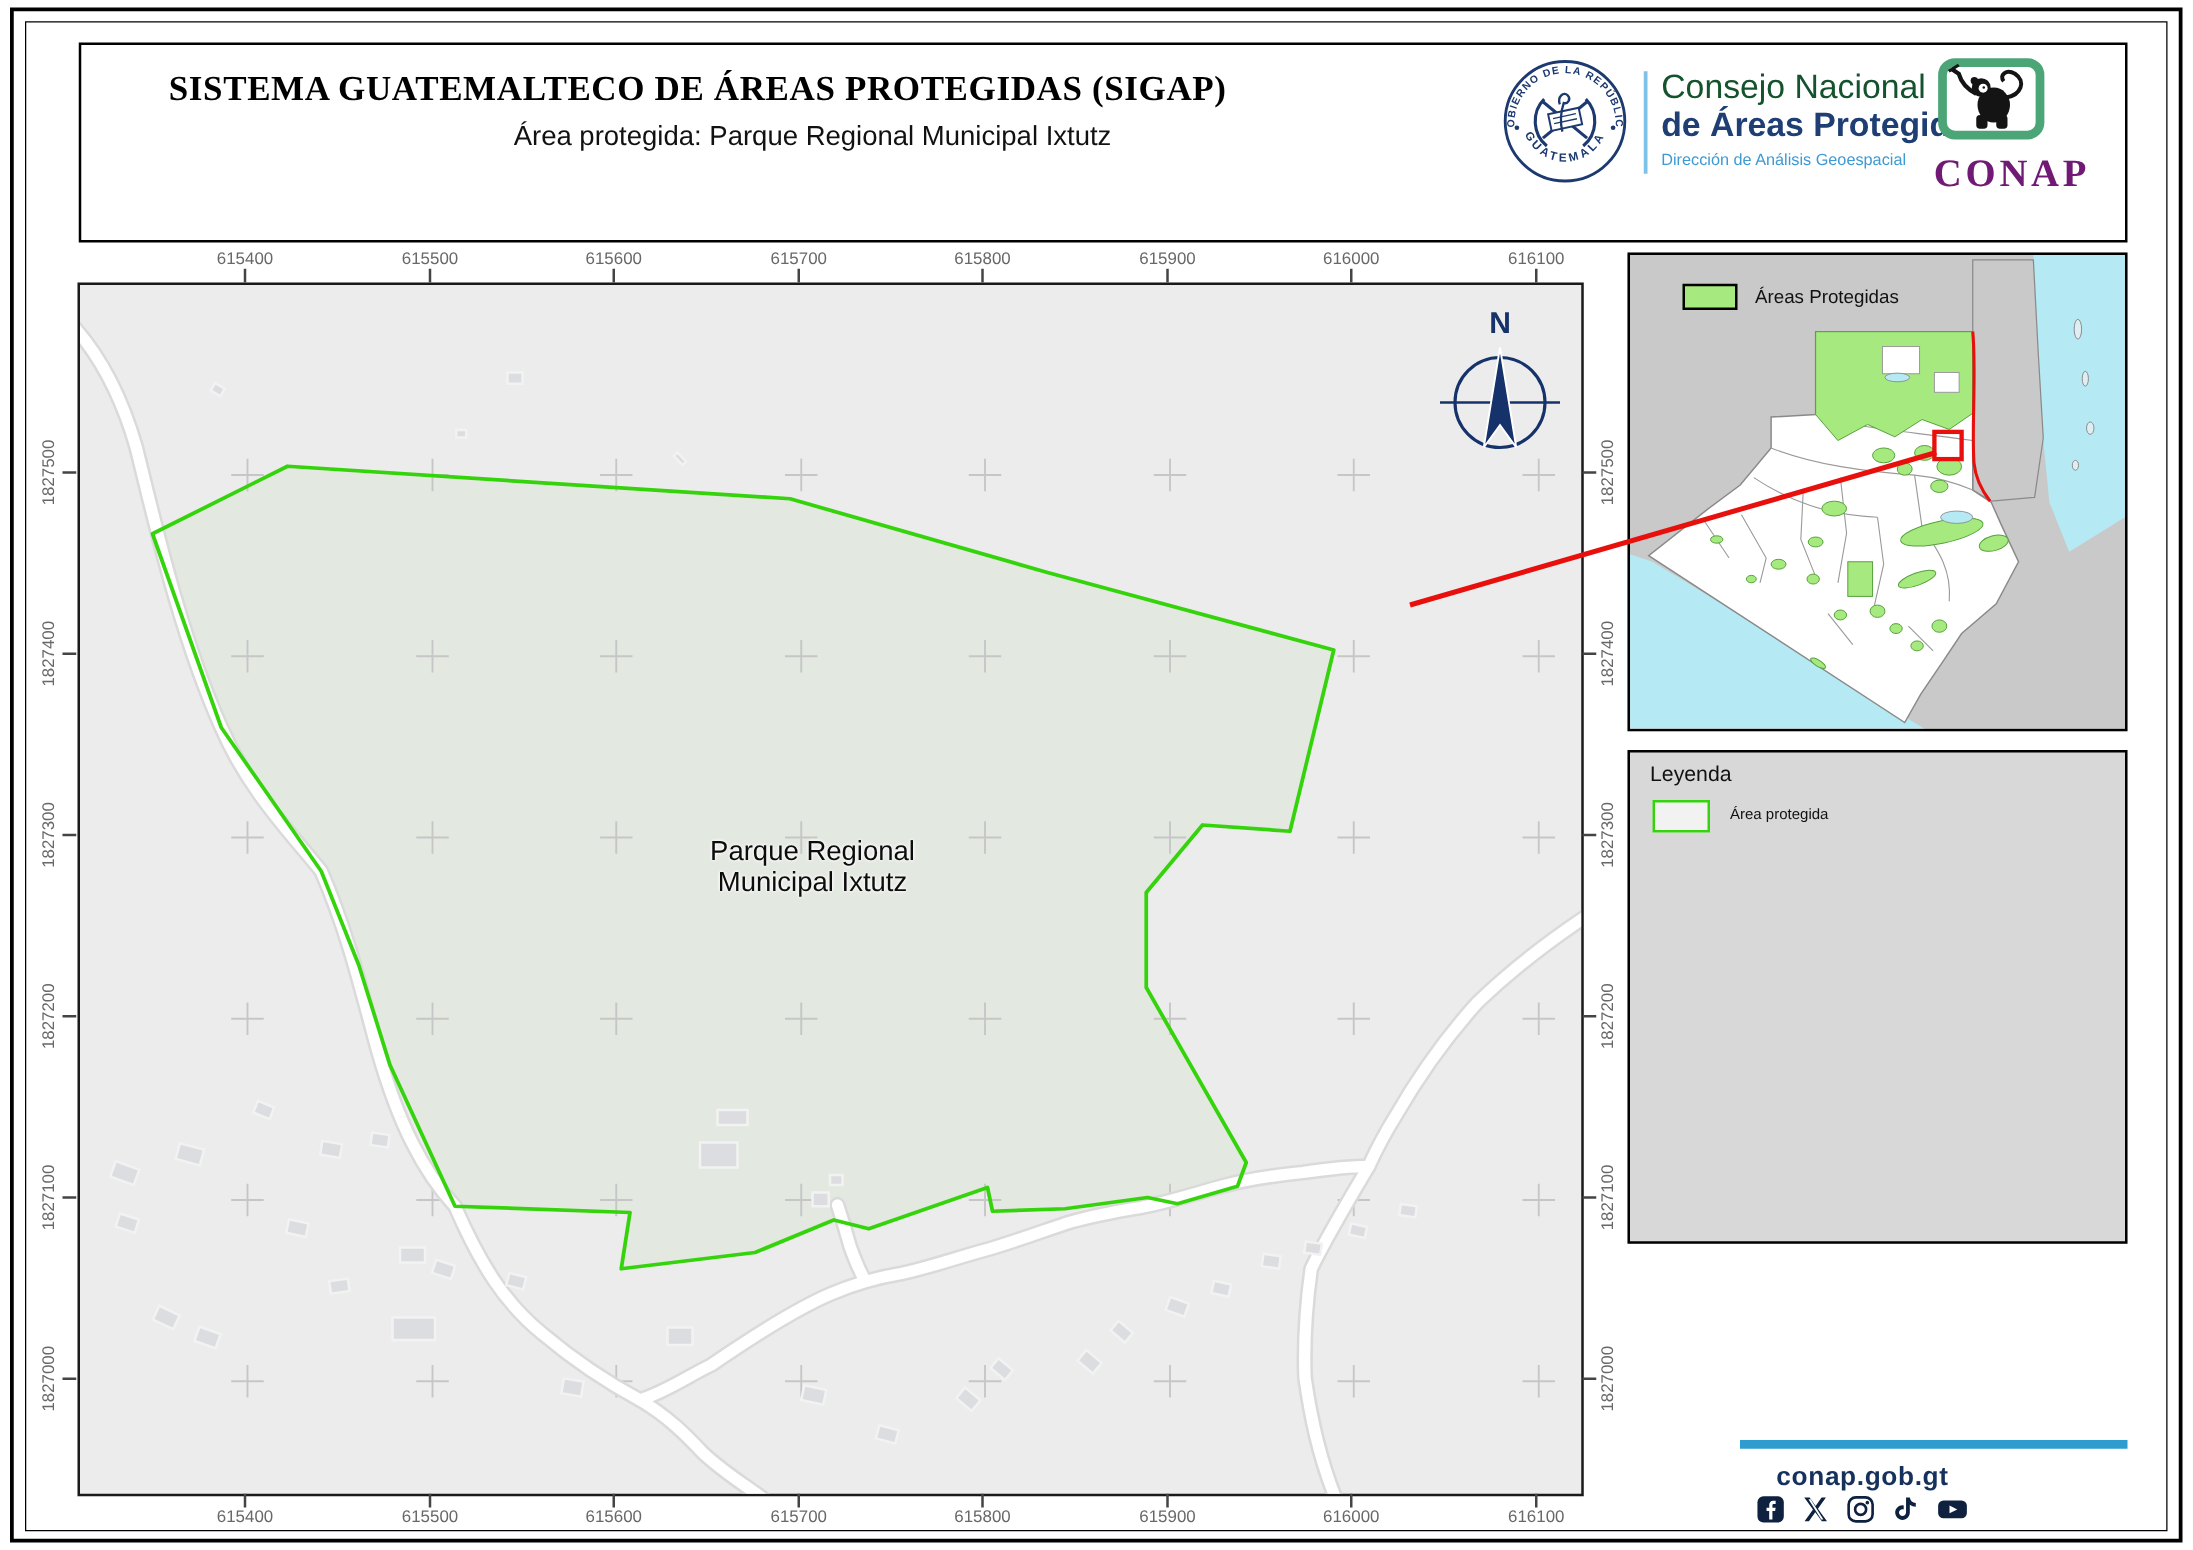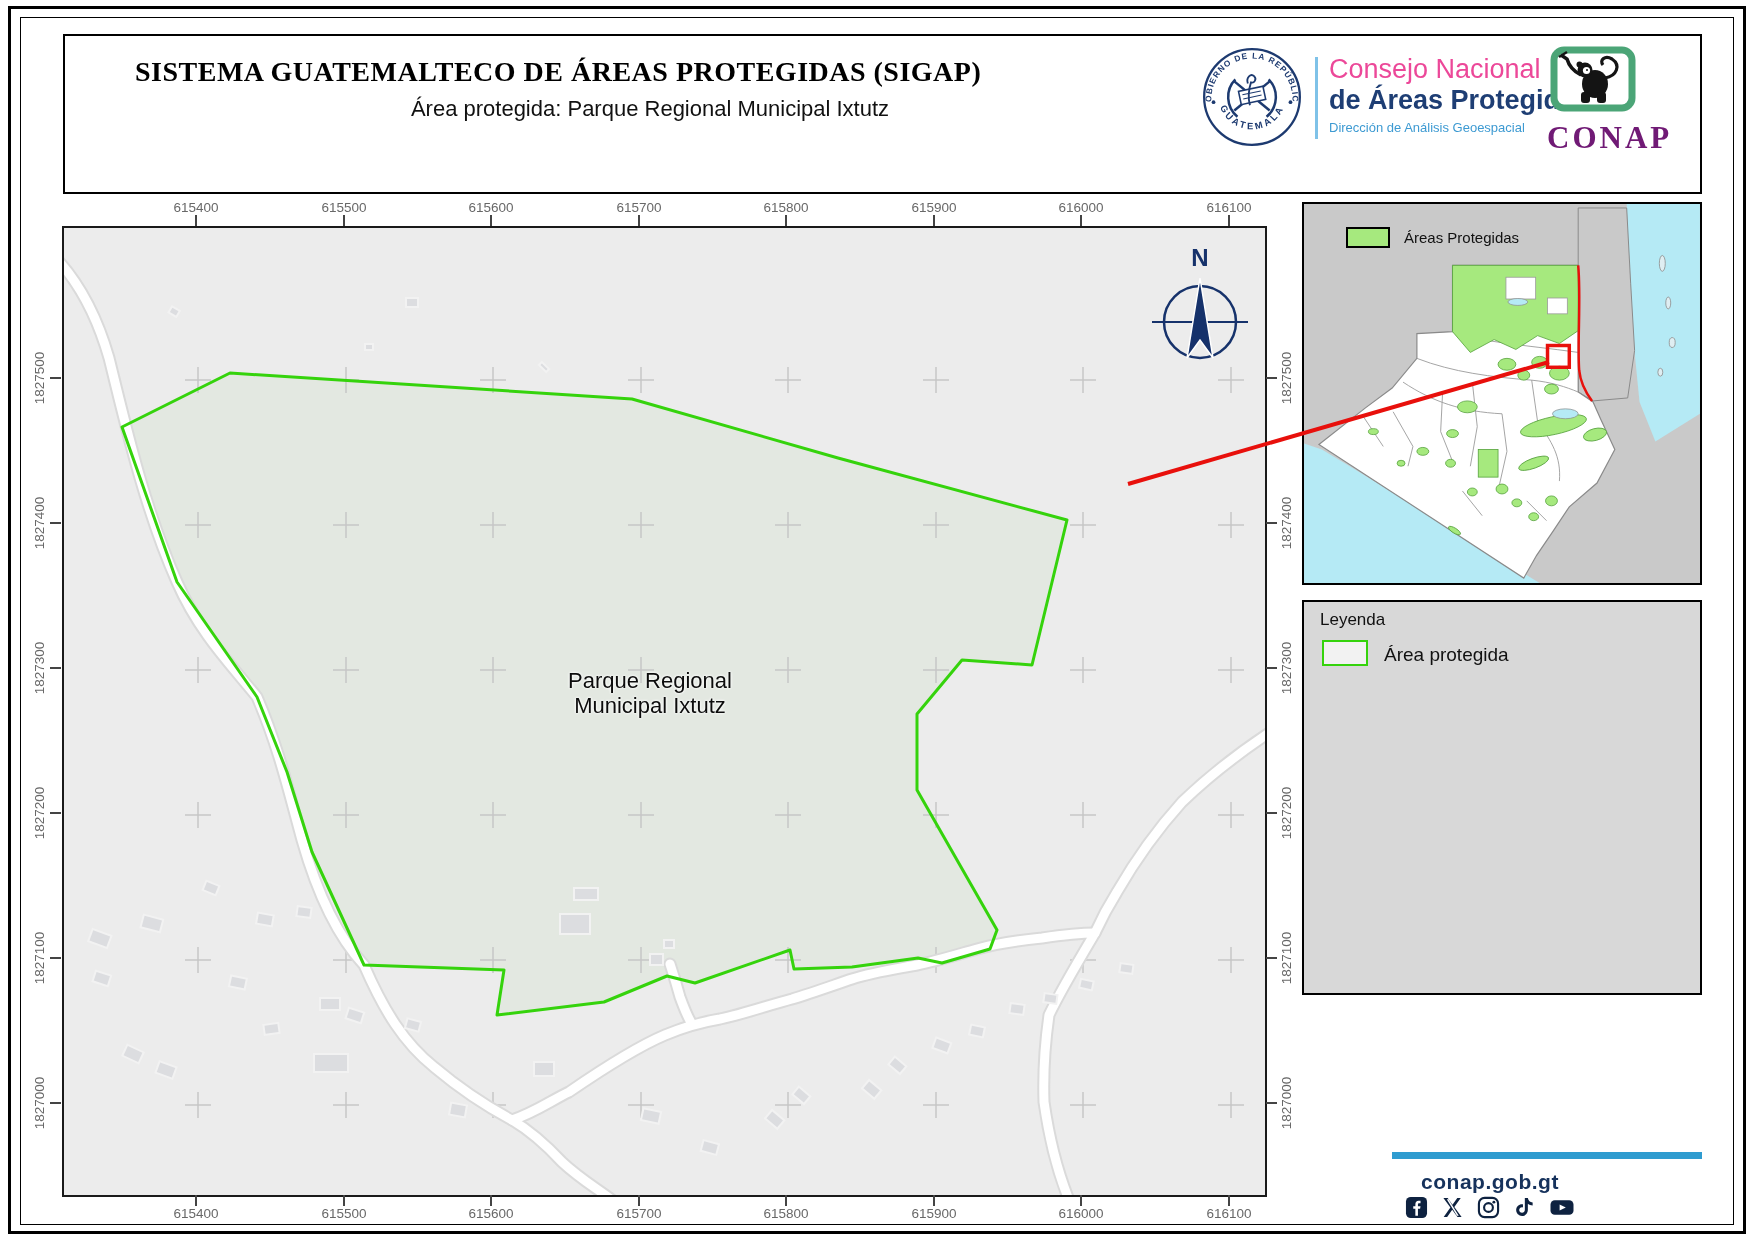--- a/index.html
+++ b/index.html
@@ -12,21 +12,21 @@
   .header-box{position:absolute;left:63px;top:34px;width:1639px;height:160px;background:#fff;
               border:2px solid #000;box-sizing:border-box;}
   .map-title{position:absolute;left:70px;top:20px;width:1030px;text-align:left;
              font-family:"Liberation Serif","DejaVu Serif",serif;font-weight:bold;
              font-size:28px;letter-spacing:.5px;color:#000;}
   .map-subtitle{position:absolute;left:70px;top:60px;width:1030px;text-align:center;
                 font-size:22px;color:#111;}
   .seal{position:absolute;left:1135px;top:9px;width:104px;height:104px;}
   .org-sep{position:absolute;left:1250px;top:21px;width:3px;height:82px;background:#7fc2e8;}
   .org{position:absolute;left:1264px;top:18px;width:280px;}
-  .org-l1{font-size:27px;color:#ec4899;line-height:30px;}
+  .org-l1{font-size:27px;color:#14532d;line-height:30px;}
   .org-l2{font-size:27px;font-weight:bold;color:#1e3e74;line-height:32px;}
   .org-l3{font-size:13px;color:#3d9ad2;margin-top:4px;}
   .conap-logo{position:absolute;left:1482px;top:8px;width:92px;height:108px;text-align:center;}
   .conap-text{font-family:"Liberation Serif","DejaVu Serif",serif;font-weight:bold;
               font-size:31px;color:#701a75;letter-spacing:3px;margin-top:-2px;}
 
   
   .map-area{position:absolute;left:62px;top:226px;width:1201px;height:967px;background:#ececec;
             border:2px solid #1a1a1a;box-sizing:content-box;overflow:hidden;}
   .map-area svg.basemap{position:absolute;left:0;top:0;}
@@ -55,21 +55,21 @@
                border:2px solid #000;box-sizing:border-box;overflow:hidden;}
   .inset-legend-chip{position:absolute;left:1346px;top:227px;width:44px;height:21px;background:#a6e97e;
                      border:2.5px solid #000;box-sizing:border-box;}
   .inset-legend-label{position:absolute;left:1404px;top:229px;font-size:15px;color:#111;}
 
   .legend-panel{position:absolute;left:1302px;top:600px;width:400px;height:395px;background:#d8d8d8;
                 border:2px solid #000;box-sizing:border-box;}
   .legend-title{position:absolute;left:16px;top:8px;font-size:17px;color:#111;}
   .legend-swatch{position:absolute;left:18px;top:38px;width:46px;height:26px;background:#f2f2f2;
                  border:2px solid #35d30c;box-sizing:border-box;}
-  .legend-item-label{position:absolute;left:80px;top:42px;font-size:19px;color:#111;}
+  .legend-item-label{position:absolute;left:80px;top:42px;font-size:12px;color:#111;}
 
   .info-panel{position:absolute;left:1302px;top:1047px;width:400px;height:101px;background:#d8d8d8;
               border:2px solid #000;box-sizing:border-box;padding:13px 16px;}
   .info-line{font-size:12.5px;line-height:18px;color:#1a1a1a;white-space:nowrap;}
 
   .blue-bar{position:absolute;left:1392px;top:1152px;width:310px;height:7px;background:#2f9cd0;}
   .website{position:absolute;left:1340px;top:1170px;width:300px;text-align:center;
            font-size:21px;font-weight:bold;color:#16325c;letter-spacing:.5px;}
   .social-row{position:absolute;left:1340px;top:1196px;width:300px;display:flex;
               justify-content:center;align-items:center;gap:13px;}

